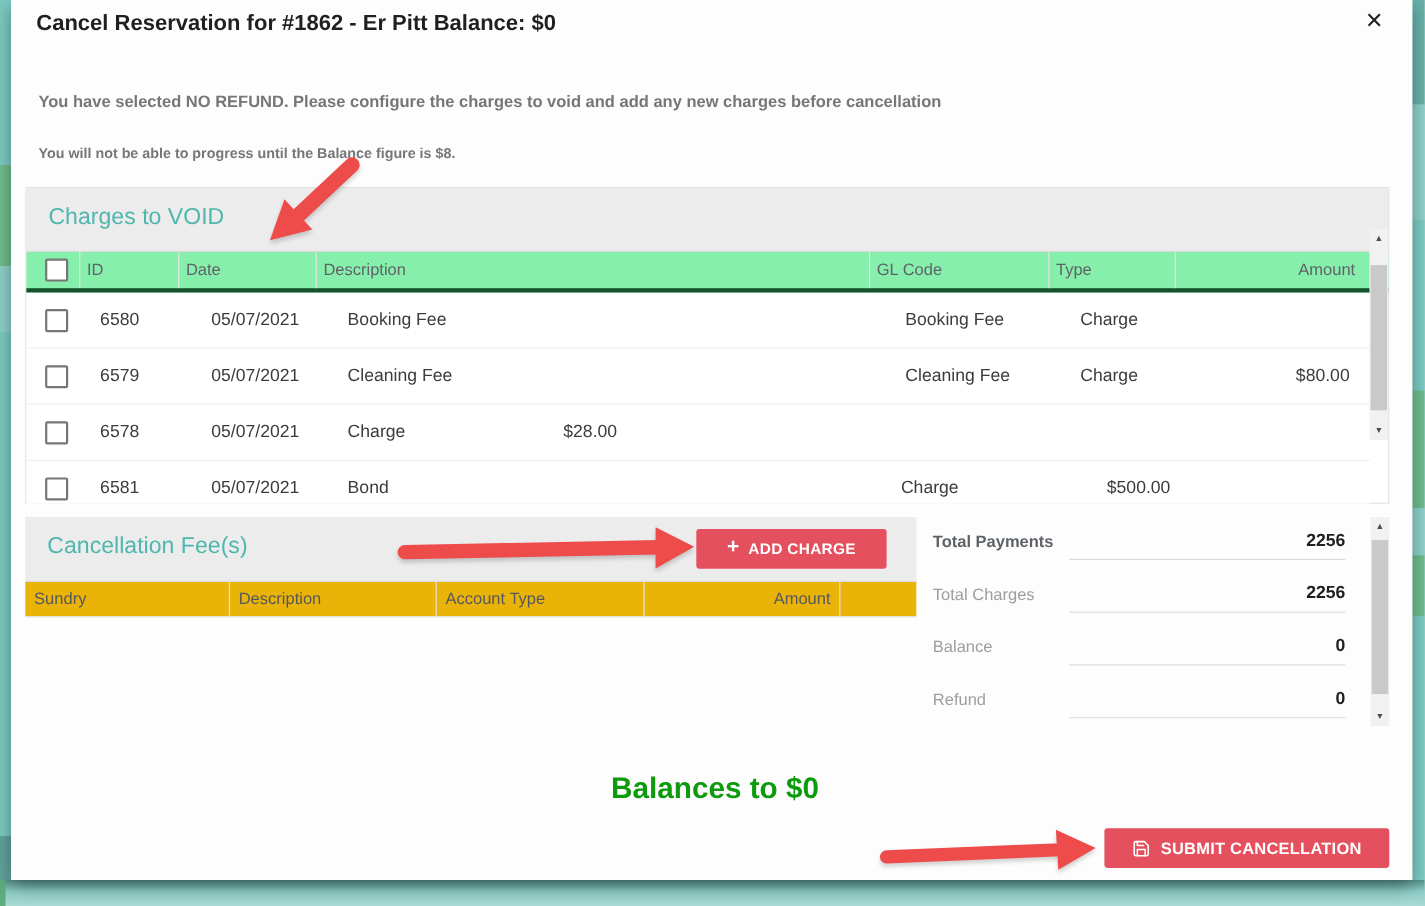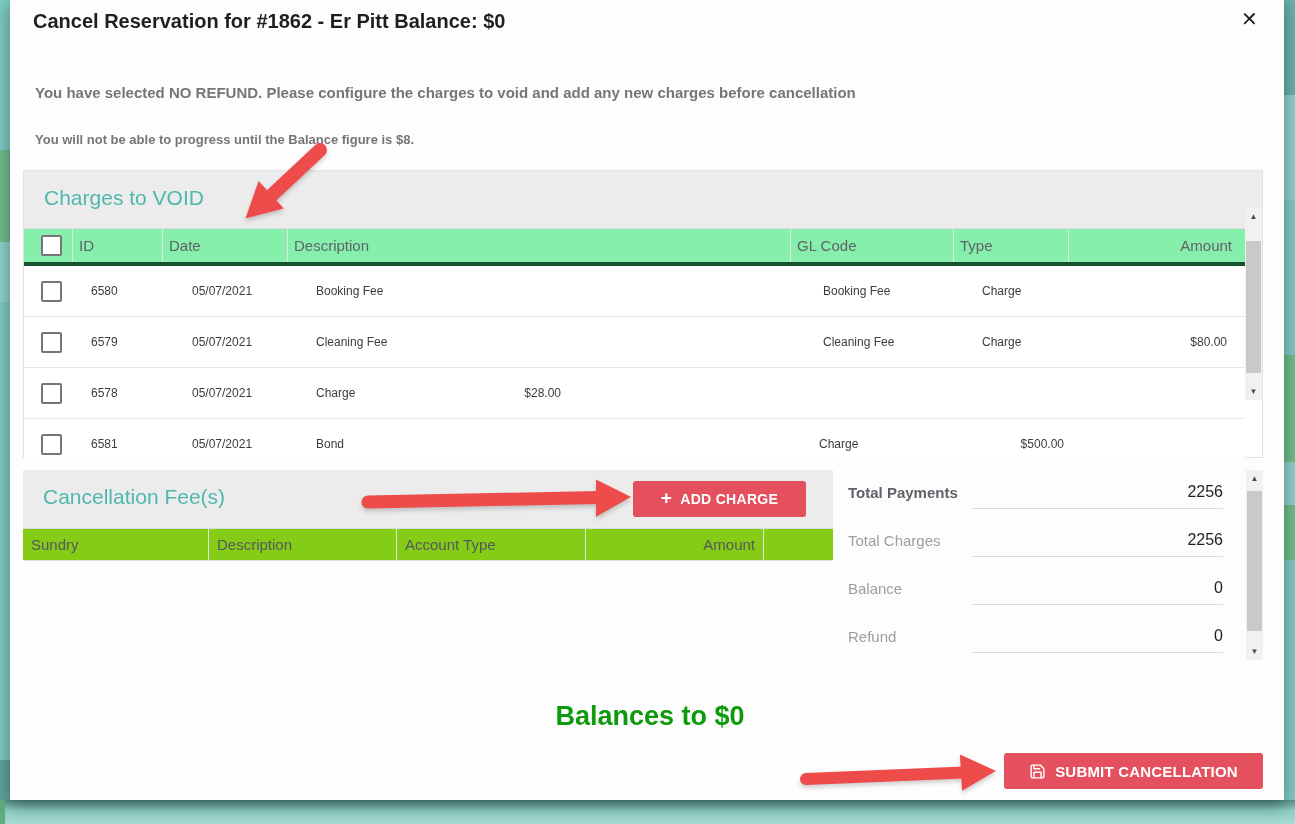--- a/index.html
+++ b/index.html
@@ -27,21 +27,21 @@
   .hcell:last-child{border-right:none;}
   .col-cb{width:49px;justify-content:center;}
   .col-id{width:90px;}
   .col-date{width:125px;}
   .col-desc{width:503px;}
   .col-gl{width:163px;}
   .col-type{width:115px;}
   .h-amount{width:193px;justify-content:flex-end;padding-right:30px;}
   .tbody{position:relative;height:192px;overflow:hidden;width:1221px;}
   .trow{display:flex;height:51px;align-items:center;border-bottom:1px solid #e9e9e9;
-    font-size:12px;color:#3c3c3c;box-sizing:border-box;background:#fff;}
+    font-size:16px;color:#3c3c3c;box-sizing:border-box;background:#fff;}
   .dcell{box-sizing:border-box;display:flex;align-items:center;height:100%;}
   .d-id{width:90px;padding-left:18px;}
   .d-date{width:125px;padding-left:29px;}
   .d-desc{width:503px;padding-left:28px;}
   .d-gl{width:163px;padding-left:32px;}
   .d-type{width:115px;padding-left:28px;}
   .d-amount{width:176px;justify-content:flex-end;padding-right:18px;}
   .cb{width:17px;height:17px;border:2px solid #767676;border-radius:2px;background:#fff;display:inline-block;}
   
   .vscroll{position:absolute;width:17px;background:#f1f1f1;}
@@ -54,35 +54,35 @@
   #totals-scroll{left:1236px;top:470px;height:190px;}
   #totals-scroll .sc-thumb{top:21px;height:140px;}
 
   
   .fees-panel{position:absolute;left:13px;top:470px;width:810px;}
   .fees-head{position:relative;height:58px;background:#ececec;border-bottom:1px solid #dcdcdc;}
   .btn{background:#e5505e;color:#fff;border:none;border-radius:3px;font-weight:bold;
     font-family:"Liberation Sans",sans-serif;display:flex;align-items:center;justify-content:center;cursor:pointer;}
   .add-btn{position:absolute;left:610px;top:11px;width:173px;height:36px;font-size:14px;gap:8px;letter-spacing:.3px;}
   .plus{font-size:19px;font-weight:bold;margin-top:-2px;}
-  .fees-thead{display:flex;height:32px;background:#84cc16;border-bottom:1px solid #e0e0e0;
+  .fees-thead{display:flex;height:32px;background:#eab308;border-bottom:1px solid #e0e0e0;
     box-sizing:border-box;color:#55585c;font-size:15px;align-items:center;}
   .f-sundry{width:186px;padding-left:8px;}
   .f-desc{width:188px;padding-left:8px;}
   .f-acct{width:189px;padding-left:8px;}
   .f-amount{width:178px;justify-content:flex-end;padding-right:8px;}
   .f-extra{flex:1;border-right:none!important;}
 
   
   .totals-panel{position:absolute;left:828px;top:470px;width:400px;}
   .t-row{position:relative;height:48px;}
   .t-label{position:absolute;left:10px;top:14px;font-size:15px;color:#9e9e9e;}
   .t-row.emphasis .t-label{color:#5f6368;font-weight:bold;}
   .t-field{position:absolute;left:134px;right:15px;top:6px;height:32px;border-bottom:1px solid #dadada;
-    text-align:right;font-size:16px;color:#1f1f1f;line-height:32px;}
+    text-align:right;font-size:16px;color:#1f1f1f;line-height:32px;font-weight:bold;}
 
   .balances{position:absolute;left:470px;top:670px;width:340px;text-align:center;
     font-size:27px;font-weight:bold;color:#0d9b0d;margin-top:31px;}
   .submit-btn{position:absolute;left:994px;top:753px;width:259px;height:36px;font-size:15px;gap:9px;letter-spacing:.2px;}
 
   #arrows{position:absolute;inset:0;pointer-events:none;z-index:50;}
 </style>
 </head>
 <body>
 

